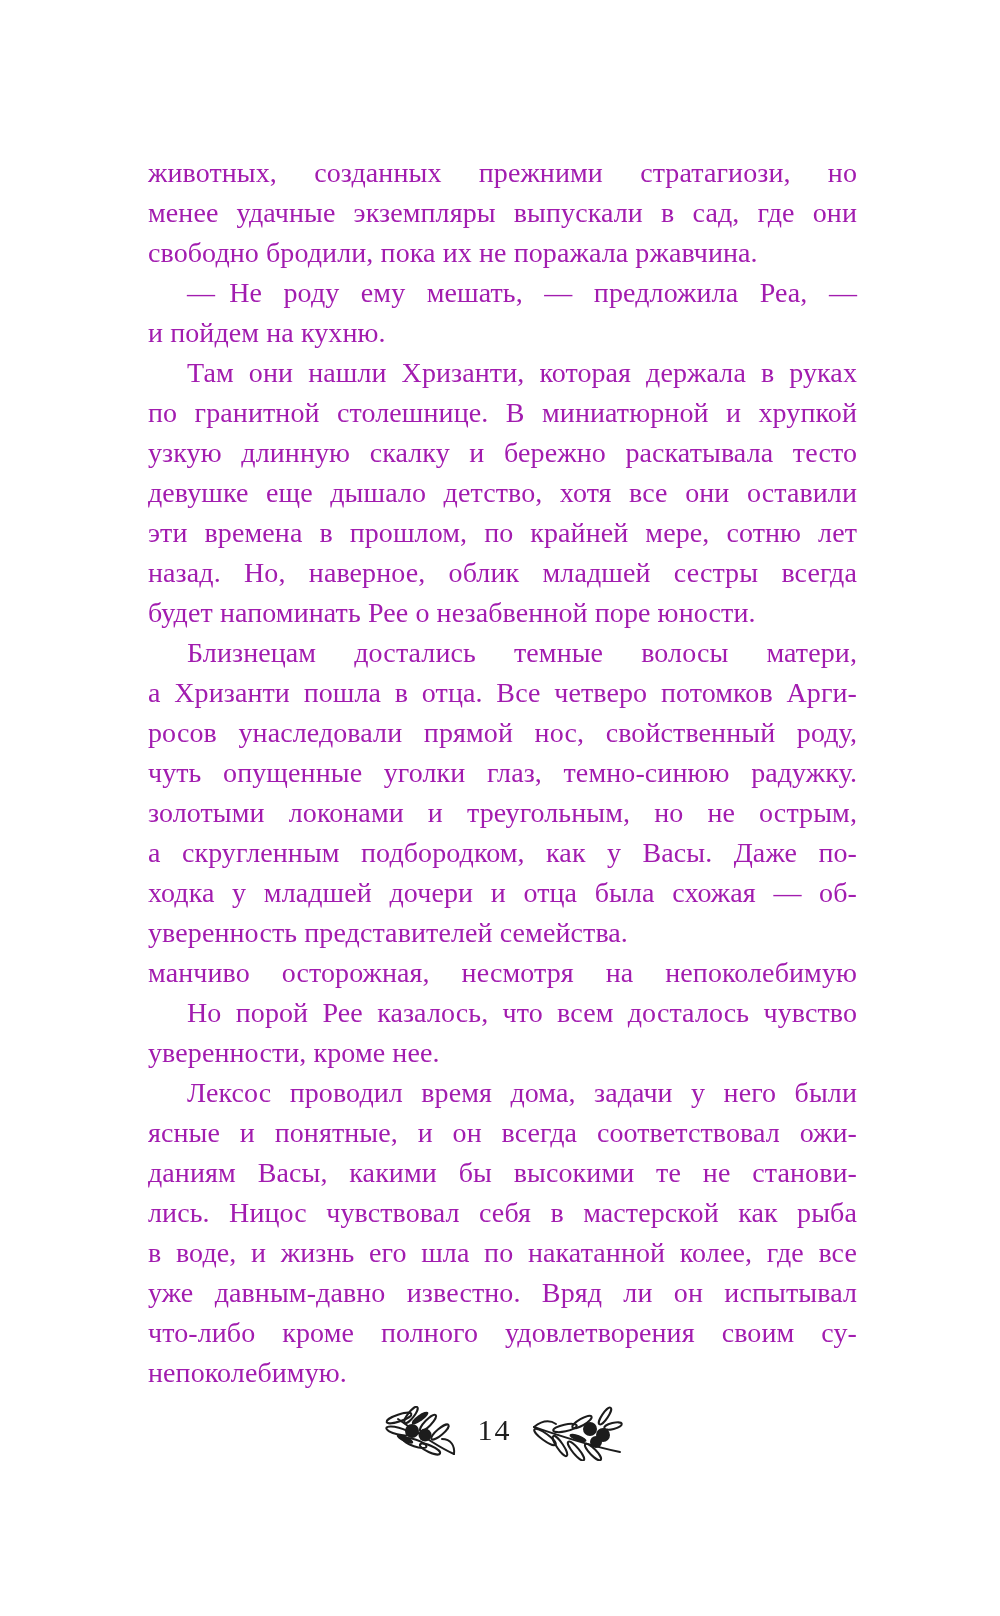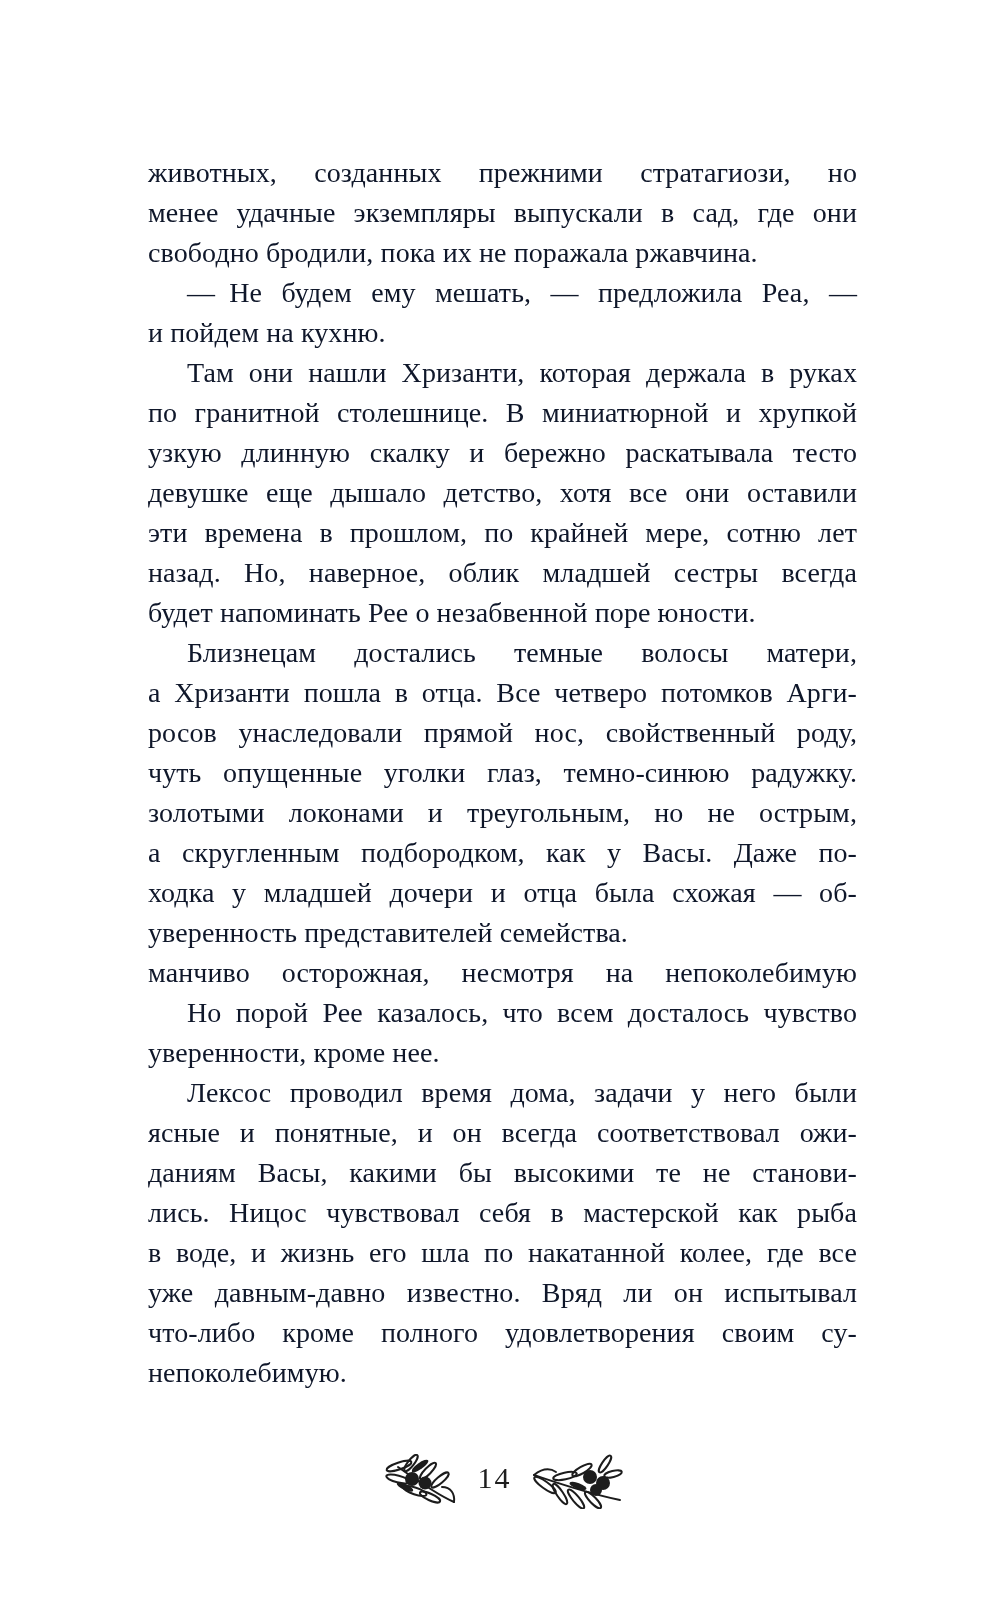--- a/index.html
+++ b/index.html
@@ -15,37 +15,37 @@
     overflow: hidden;
     font-family: "Liberation Serif", "DejaVu Serif", serif;
   }
   .text-block {
     position: absolute;
     left: 148px;
     top: 153px;
     width: 709px;
     font-size: 28px;
     line-height: 40px;
-    color: #0f172a;
+    color: #a21caf;
     letter-spacing: 0.1px;
   }
   .line {
     text-align: justify;
     text-align-last: justify;
   }
   .line.last {
     text-align-last: left;
   }
   .line.first {
     text-indent: 39px;
   }
   .footer {
     position: absolute;
     left: 148px;
-    top: 1448px;
+    top: 1400px;
     width: 709px;
     height: 66px;
     display: flex;
     align-items: center;
     justify-content: center;
     gap: 18px;
     color: #1e1e1e;
   }
   .pagenum {
     font-size: 30px;
@@ -59,21 +59,21 @@
 </style>
 </head>
 <body>
 
 <div class="page">
 
   <div class="text-block">
       <div class="line">животных, созданных прежними стратагиози, но</div>
       <div class="line">менее удачные экземпляры выпускали в сад, где они</div>
       <div class="line last">свободно бродили, пока их не поражала ржавчина.</div>
-      <div class="line first">— Не будем ему мешать, — предложила Реа, —</div>
+      <div class="line first">— Не роду ему мешать, — предложила Реа, —</div>
       <div class="line last">и пойдем на кухню.</div>
       <div class="line first">Там они нашли Хризанти, которая держала в руках</div>
       <div class="line">по гранитной столешнице. В миниатюрной и хрупкой</div>
       <div class="line">узкую длинную скалку и бережно раскатывала тесто</div>
       <div class="line">девушке еще дышало детство, хотя все они оставили</div>
       <div class="line">эти времена в прошлом, по крайней мере, сотню лет</div>
       <div class="line">назад. Но, наверное, облик младшей сестры всегда</div>
       <div class="line last">будет напоминать Рее о незабвенной поре юности.</div>
       <div class="line first">Близнецам достались темные волосы матери,</div>
       <div class="line">а Хризанти пошла в отца. Все четверо потомков Арги-</div>

